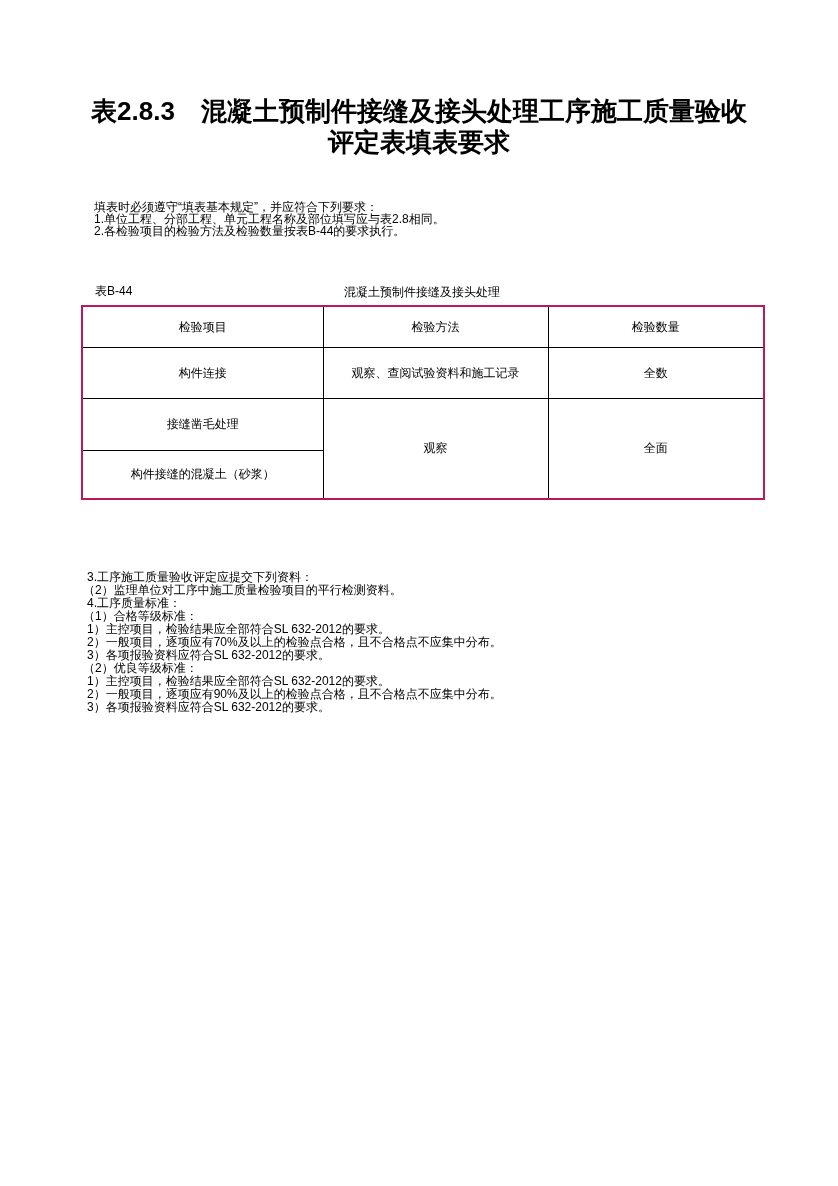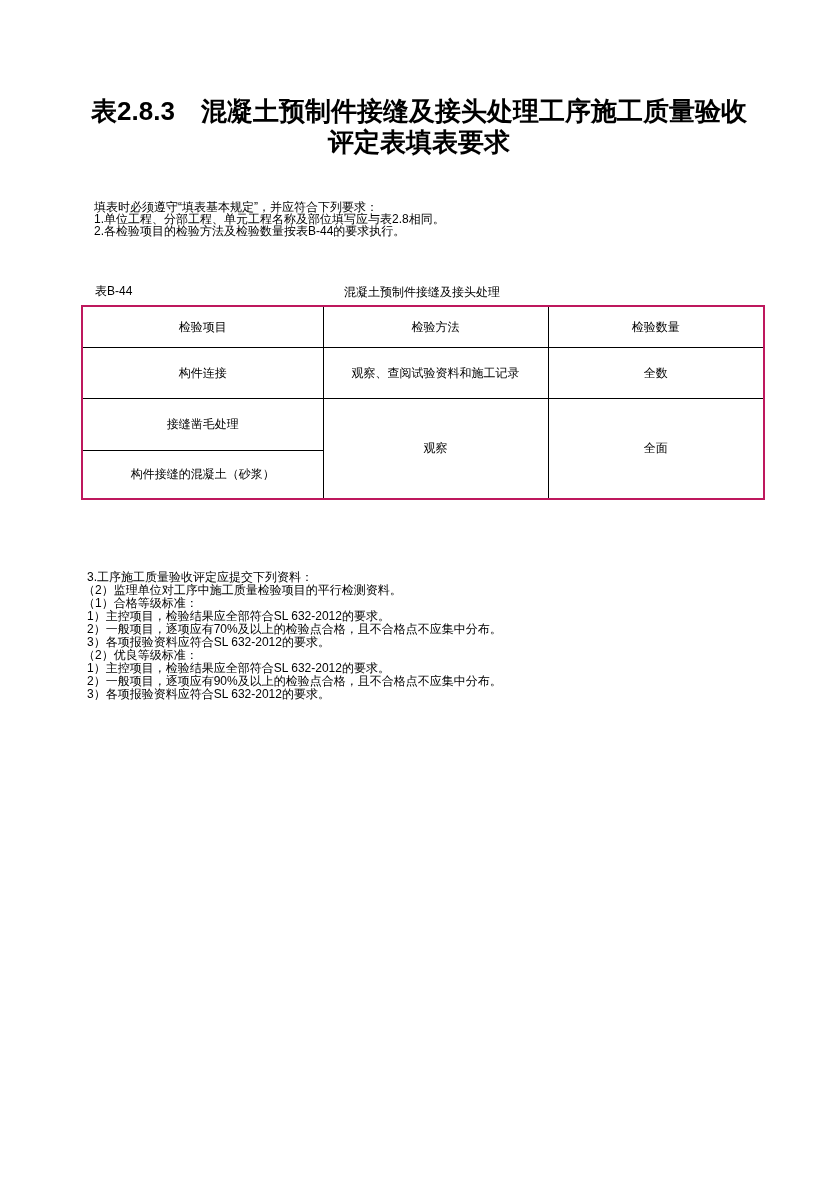--- a/index.html
+++ b/index.html
@@ -136,20 +136,21 @@
       </tr>
       <tr class="row-3">
         <td>构件接缝的混凝土（砂浆）</td>
       </tr>
     </tbody>
   </table>
 
   <div class="notes-block">
     <div class="note-line ind-num">3.工序施工质量验收评定应提交下列资料：</div>
     <div class="note-line ind-paren">（2）监理单位对工序中施工质量检验项目的平行检测资料。</div>
+    <div class="note-line ind-num">4.工序质量标准：</div>
     <div class="note-line ind-paren">（1）合格等级标准：</div>
     <div class="note-line ind-num">1）主控项目，检验结果应全部符合SL 632-2012的要求。</div>
     <div class="note-line ind-num">2）一般项目，逐项应有70%及以上的检验点合格，且不合格点不应集中分布。</div>
     <div class="note-line ind-num">3）各项报验资料应符合SL 632-2012的要求。</div>
     <div class="note-line ind-paren">（2）优良等级标准：</div>
     <div class="note-line ind-num">1）主控项目，检验结果应全部符合SL 632-2012的要求。</div>
     <div class="note-line ind-num">2）一般项目，逐项应有90%及以上的检验点合格，且不合格点不应集中分布。</div>
     <div class="note-line ind-num">3）各项报验资料应符合SL 632-2012的要求。</div>
   </div>
 

